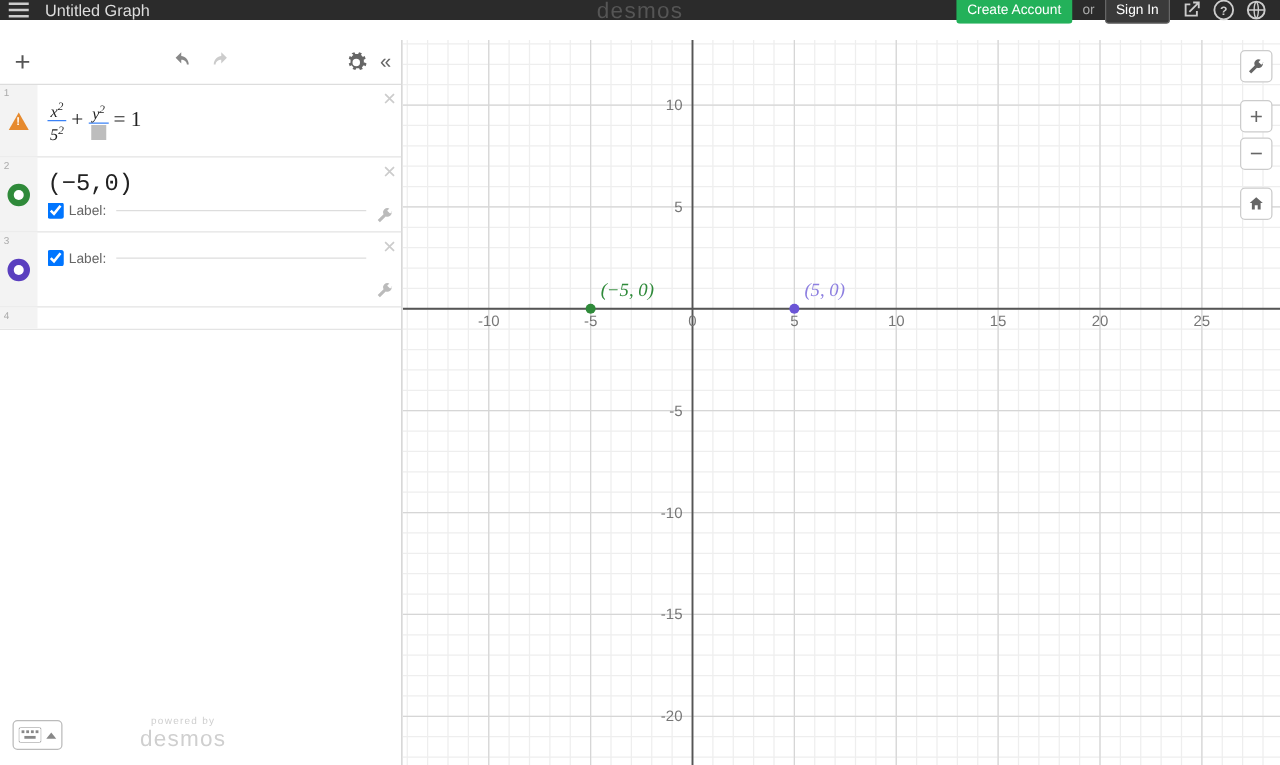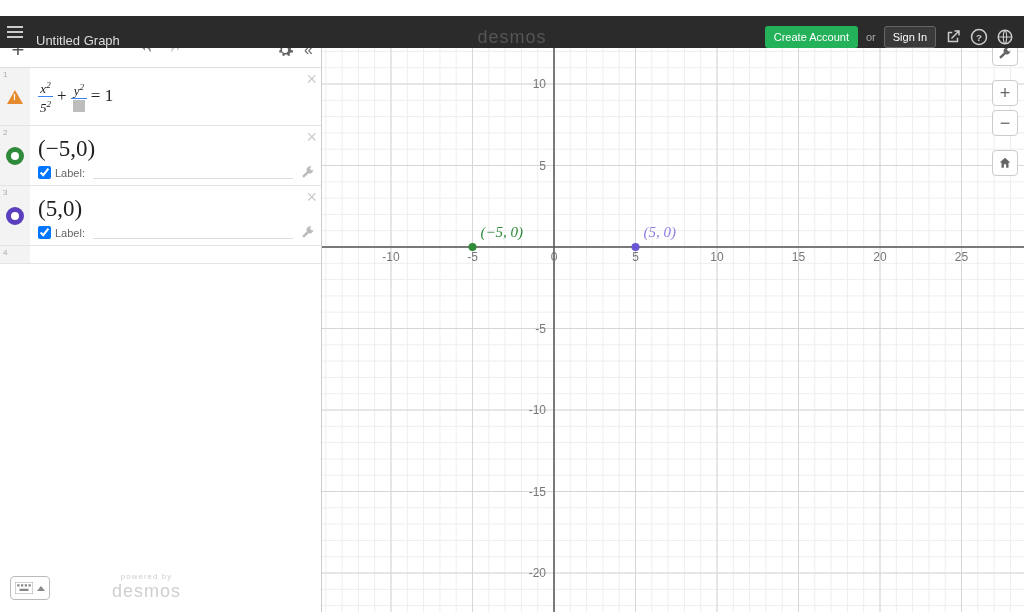--- a/index.html
+++ b/index.html
@@ -1,19 +1,19 @@
 <!DOCTYPE html>
 <html><head>
 <meta charset="utf-8">
 <style>
   * { margin:0; padding:0; box-sizing:border-box; }
   html, body { width:1024px; height:612px; overflow:hidden; font-family:Arial,Helvetica,sans-serif; background:#fff; }
 
   
-  .topbar { position:absolute; left:0; top:16px; width:1024px; height:32px; background:#2b2b2b; color:#ccc; display:flex; align-items:flex-end; z-index:50; }
+  .topbar { position:absolute; left:0; top:0; width:1024px; height:16px; background:#2b2b2b; color:#ccc; display:flex; align-items:center; z-index:50; }
   .hamburger { width:30px; height:32px; display:flex; flex-direction:column; justify-content:center; align-items:center; gap:3px; cursor:pointer; }
   .hamburger span { display:block; width:16px; height:2px; background:#ccc; }
   .title { font-size:13px; color:#ddd; margin-left:6px; }
   .brand { position:absolute; left:50%; transform:translateX(-50%); font-size:18px; letter-spacing:1px; color:#555; font-weight:500;}
   .top-right { margin-left:auto; display:flex; align-items:center; gap:8px; padding-right:10px; }
   .btn { font-size:11px; padding:4px 8px; border-radius:3px; cursor:pointer; border:1px solid transparent; }
   .btn-green { background:#23b15a; color:#fff; }
   .btn-outline { background:#3a3a3a; color:#fff; border:1px solid #666; }
   .top-or { font-size:11px; color:#aaa; }
   .top-icon { width:18px; height:18px; fill:#ccc; cursor:pointer; }
@@ -45,24 +45,24 @@
   .pt-icon { width:18px; height:18px; border-radius:50%; border:3px solid; display:flex; align-items:center; justify-content:center;}
   .pt-dot { width:8px; height:8px; background:#fff; border-radius:50%; }
   .pt-green { background:#2f8a3a; border-color:#2f8a3a;}
   .pt-purple{ background:#5a3fbf; border-color:#5a3fbf;}
   .expr { font-size:17px; font-style:italic;}
   .frac { display:inline-block; text-align:center; vertical-align:middle; font-style:italic;}
   .frac .num { display:block; border-bottom:1px solid #3b82f6; padding:0 2px; line-height:14px; font-size:13px;}
   .frac .den { display:block; padding:0 2px; line-height:14px; font-size:13px;}
   .sup { font-size:9px; vertical-align:super;}
   .placeholder-box { display:inline-block; width:12px; height:12px; background:#bdbdbd; vertical-align:-2px;}
-  .label-row { display:flex; align-items:flex-end; font-size:11px; color:#666; padding:4px 0 0 0; font-style:normal; font-family:Arial;}
+  .label-row { display:flex; align-items:center; font-size:11px; color:#666; padding:4px 0 0 0; font-style:normal; font-family:Arial;}
   .label-row input[type=checkbox]{ margin-right:4px;}
   .label-line { flex:1; border-bottom:1px solid #ddd; margin-left:8px; height:1px;}
-  .coord { font-size:23px; font-family:Liberation Serif, serif;}
+  .coord { font-size:19px; font-family:Liberation Mono, monospace;}
 
   
   .kb-toggle { position:absolute; left:10px; bottom:12px; width:40px; height:24px; border:1px solid #bbb; border-radius:4px; display:flex; align-items:center; justify-content:center; gap:4px; cursor:pointer; background:#fff; z-index:40;}
   .kb-wedge { width:0;height:0;border-left:4px solid transparent;border-right:4px solid transparent;border-bottom:5px solid #888;}
   .powered { position:absolute; left:112px; bottom:10px; text-align:center; color:#cfcfcf; font-size:8px; letter-spacing:1px; z-index:40;margin-top:12px;}
   .powered .d { font-size:18px; letter-spacing:1px; color:#cfcfcf;}
 
   
   .pane { position:absolute; left:322px; top:32px; width:702px; height:580px; overflow:hidden; background:#fff; z-index:10;}
   .pane svg { position:absolute; left:0; top:0; }
@@ -167,21 +167,20 @@
     </div>
 
     <div class="row row23">
       <span class="row-idx">3</span>
       <div class="row-tab">
         <div class="pt-icon pt-purple">
             <div class="pt-dot"></div>
           </div>
       </div>
       <div class="row-body">
-        <div class="coord">(5,0)</div>
         <div class="label-row">
           <input type="checkbox" checked="" style="">
           <span>Label:</span>
           <span class="label-line"></span>
         </div>
       </div>
       <div class="row-close">×</div>
       <svg class="row-wrench" viewBox="0 0 24 24">
           <path d="M22 7l-3 3-4-4 3-3a6 6 0 00-8 8L2 19l3 3 8-8a6 6 0 008-7z"></path>
         </svg>

